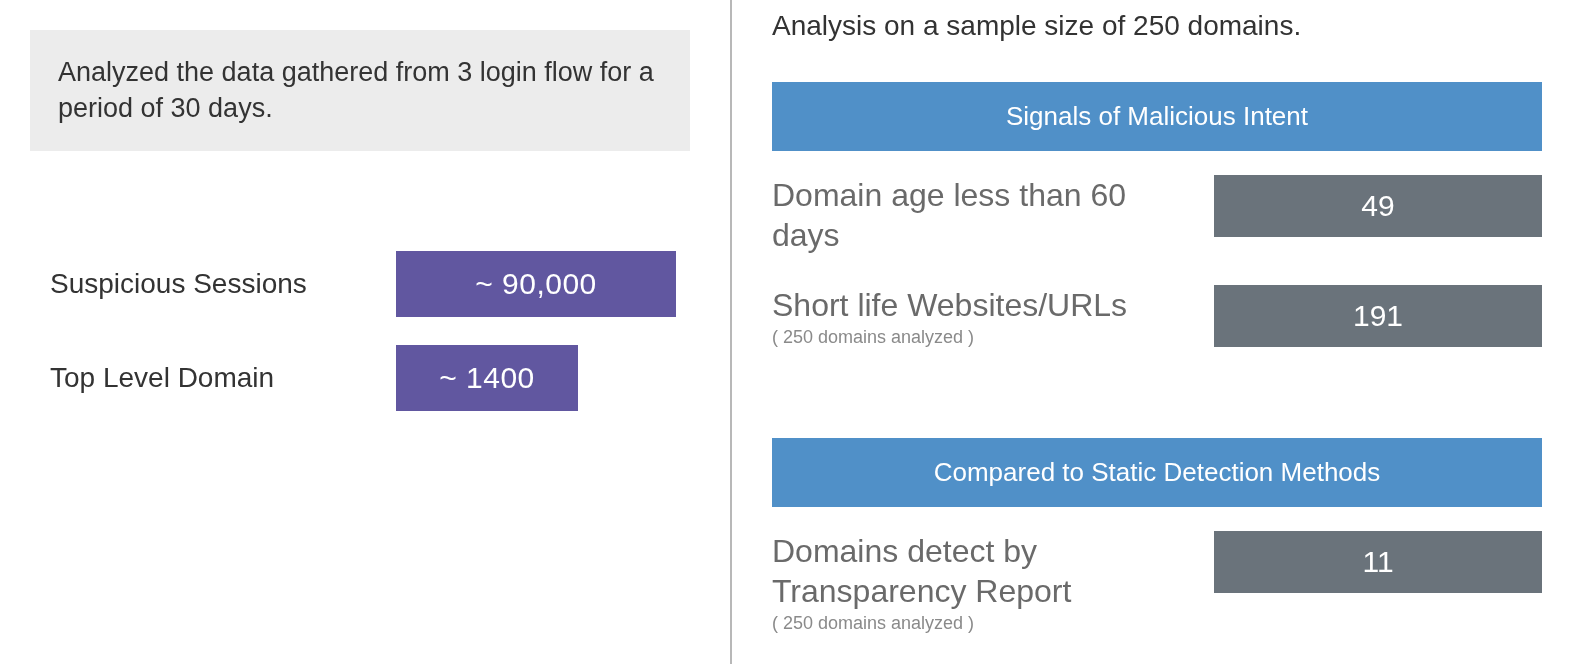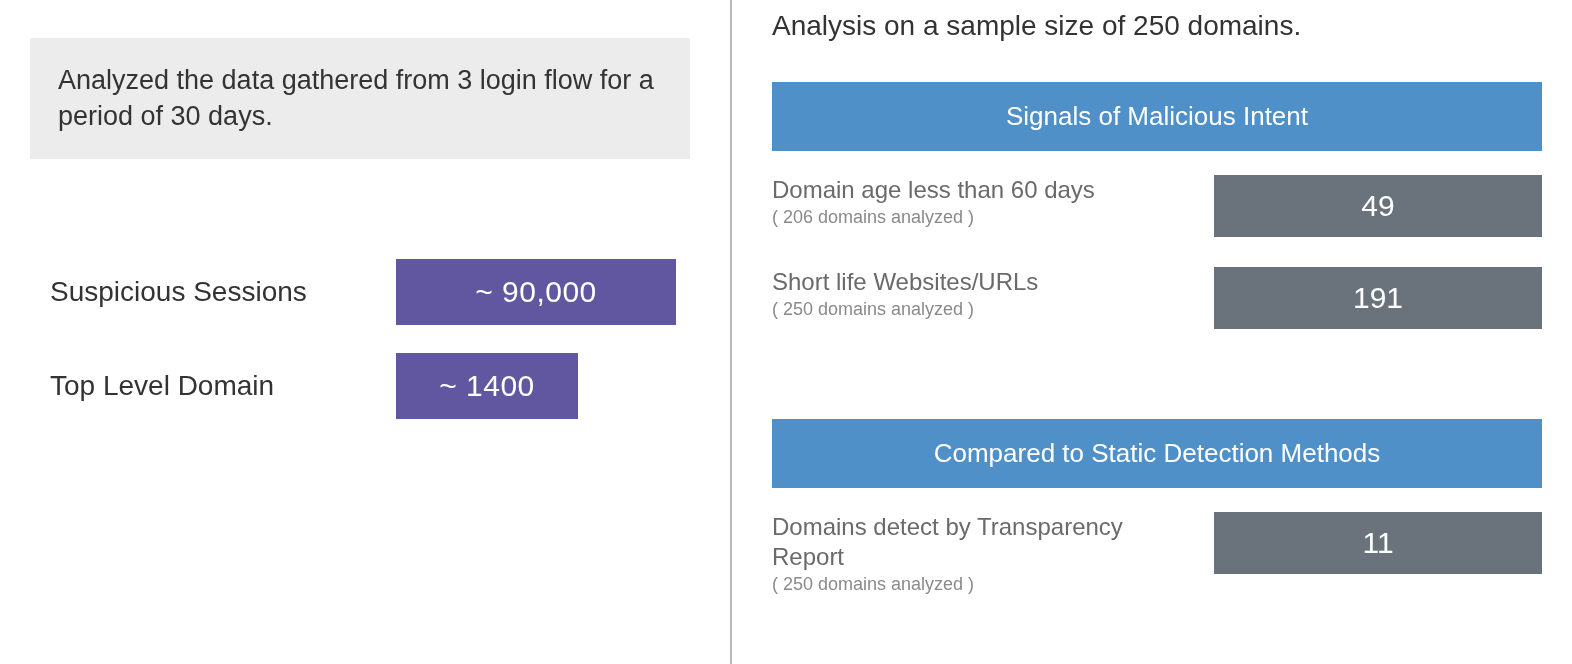--- a/index.html
+++ b/index.html
@@ -6,21 +6,20 @@
   html, body { width: 1572px; height: 664px; font-family: "Segoe UI", "Helvetica Neue", Arial, sans-serif; background: #fff; color: #3a3a3a; }
   .page {
     display: flex;
     width: 100%;
     height: 100%;
   }
   .col-left {
     flex: 0 0 730px;
     padding: 30px 40px 0 30px;
     position: relative;
-    margin-top: 8px;
   }
   .divider {
     width: 2px;
     background: #b8b8b8;
     height: 100%;
   }
   .col-right {
     flex: 1;
     padding: 10px 30px 0 40px;
     position: relative;
@@ -78,21 +77,21 @@
     margin-bottom: 24px;
   }
   .signal-row {
     display: flex;
     align-items: flex-start;
     justify-content: space-between;
     margin-bottom: 30px;
   }
   .signal-text { flex: 1; padding-right: 20px; }
   .signal-title {
-    font-size: 24px;
+    font-size: 32px;
     color: #6a6a6a;
     line-height: 1.25;
   }
   .signal-sub {
     font-size: 18px;
     color: #8a8a8a;
     margin-top: 2px;
   }
   .signal-value {
     background: #6a737b;
@@ -129,21 +128,20 @@
   <div class="divider"></div>
 
   <div class="col-right">
     <div class="sample-line">Analysis on a sample size of 250 domains.</div>
 
     <div class="section-header">Signals of Malicious Intent</div>
 
     <div class="signal-row">
       <div class="signal-text">
         <div class="signal-title">Domain age less than 60 days</div>
-        <div class="signal-sub">( 206 domains analyzed )</div>
       </div>
       <div class="signal-value">49</div>
     </div>
 
     <div class="signal-row">
       <div class="signal-text">
         <div class="signal-title">Short life Websites/URLs</div>
         <div class="signal-sub">( 250 domains analyzed )</div>
       </div>
       <div class="signal-value">191</div>

